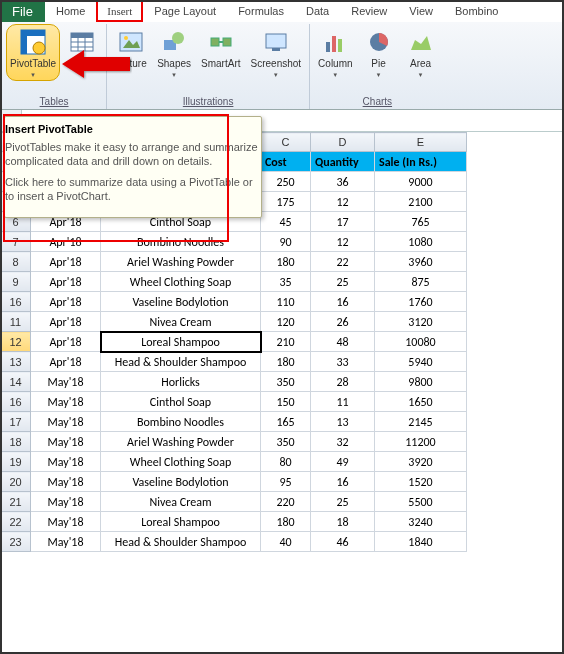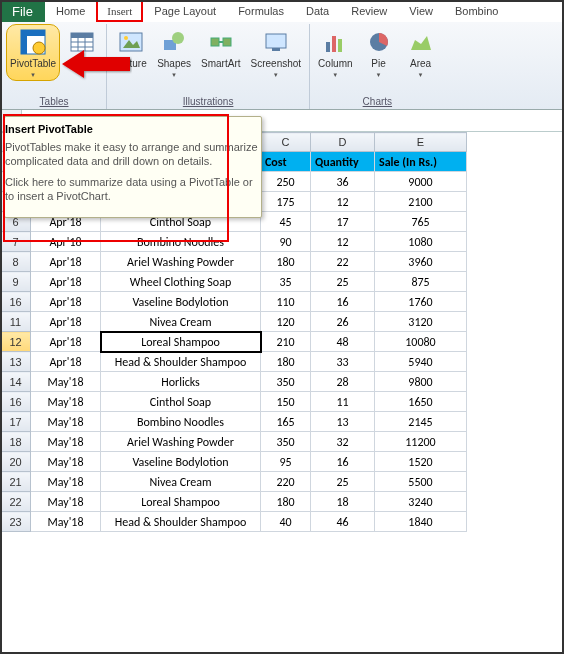--- a/index.html
+++ b/index.html
@@ -310,20 +310,28 @@
         </tr>
         <tr>
           <th class="rowhdr">18</th>
           <td class="cell ctr">May'18</td>
           <td class="cell ctr">Ariel Washing Powder</td>
           <td class="cell ctr">350</td>
           <td class="cell ctr">32</td>
           <td class="cell ctr">11200</td>
         </tr>
         <tr>
+          <th class="rowhdr">19</th>
+          <td class="cell ctr">May'18</td>
+          <td class="cell ctr">Wheel Clothing Soap</td>
+          <td class="cell ctr">80</td>
+          <td class="cell ctr">49</td>
+          <td class="cell ctr">3920</td>
+        </tr>
+        <tr>
           <th class="rowhdr">20</th>
           <td class="cell ctr">May'18</td>
           <td class="cell ctr">Vaseline Bodylotion</td>
           <td class="cell ctr">95</td>
           <td class="cell ctr">16</td>
           <td class="cell ctr">1520</td>
         </tr>
         <tr>
           <th class="rowhdr">21</th>
           <td class="cell ctr">May'18</td>

